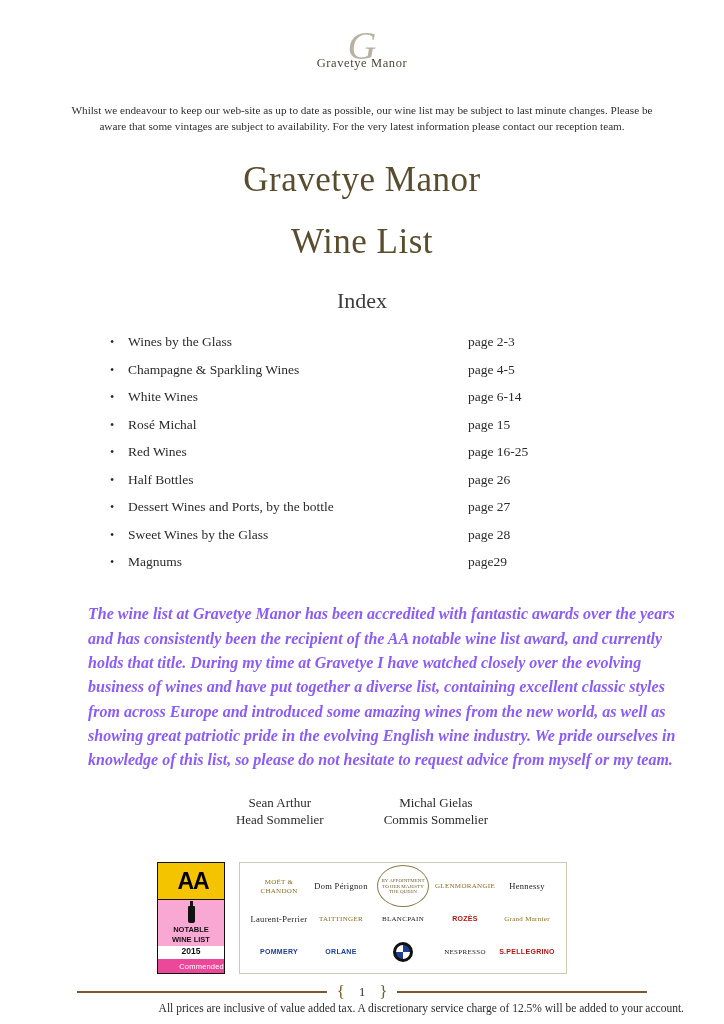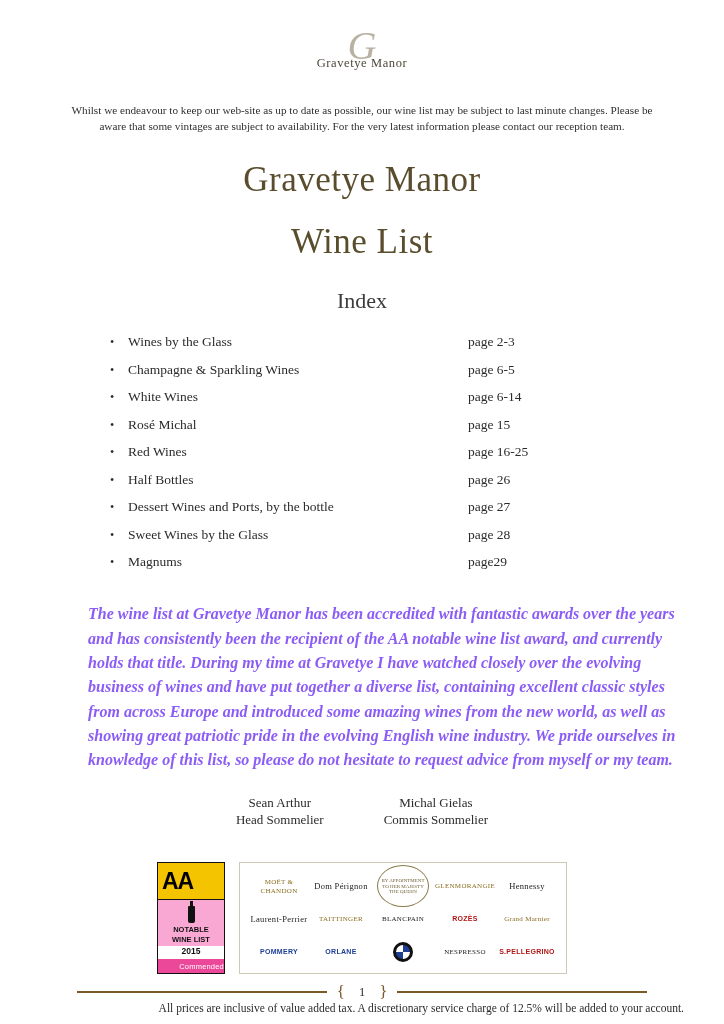--- a/index.html
+++ b/index.html
@@ -155,20 +155,21 @@
     display: flex;
     flex-direction: column;
     align-items: stretch;
     font-family: "Liberation Sans", sans-serif;
   }
   .aa-top {
     background: #f5c400;
     color: #000;
     font-weight: bold;
     font-size: 23px;
+    text-align: center;
     padding: 5px 0 4px 4px;
     letter-spacing: -1px;
     border-bottom: 1px solid #111;
   }
   .aa-mid {
     flex: 1 1 auto;
     background: #f9a8d4;
     text-align: center;
     font-size: 7.5px;
     font-weight: bold;
@@ -322,21 +323,21 @@
 
   <ul class="index-list">
     <li class="index-item">
       <span class="bullet">•</span>
       <span class="index-label">Wines by the Glass</span>
       <span class="index-page">page 2-3</span>
     </li>
     <li class="index-item">
       <span class="bullet">•</span>
       <span class="index-label">Champagne &amp; Sparkling Wines</span>
-      <span class="index-page">page 6-5</span>
+      <span class="index-page">page 4-5</span>
     </li>
     <li class="index-item">
       <span class="bullet">•</span>
       <span class="index-label">White Wines</span>
       <span class="index-page">page 6-14</span>
     </li>
     <li class="index-item">
       <span class="bullet">•</span>
       <span class="index-label">Rosé Michal</span>
       <span class="index-page">page 15</span>

